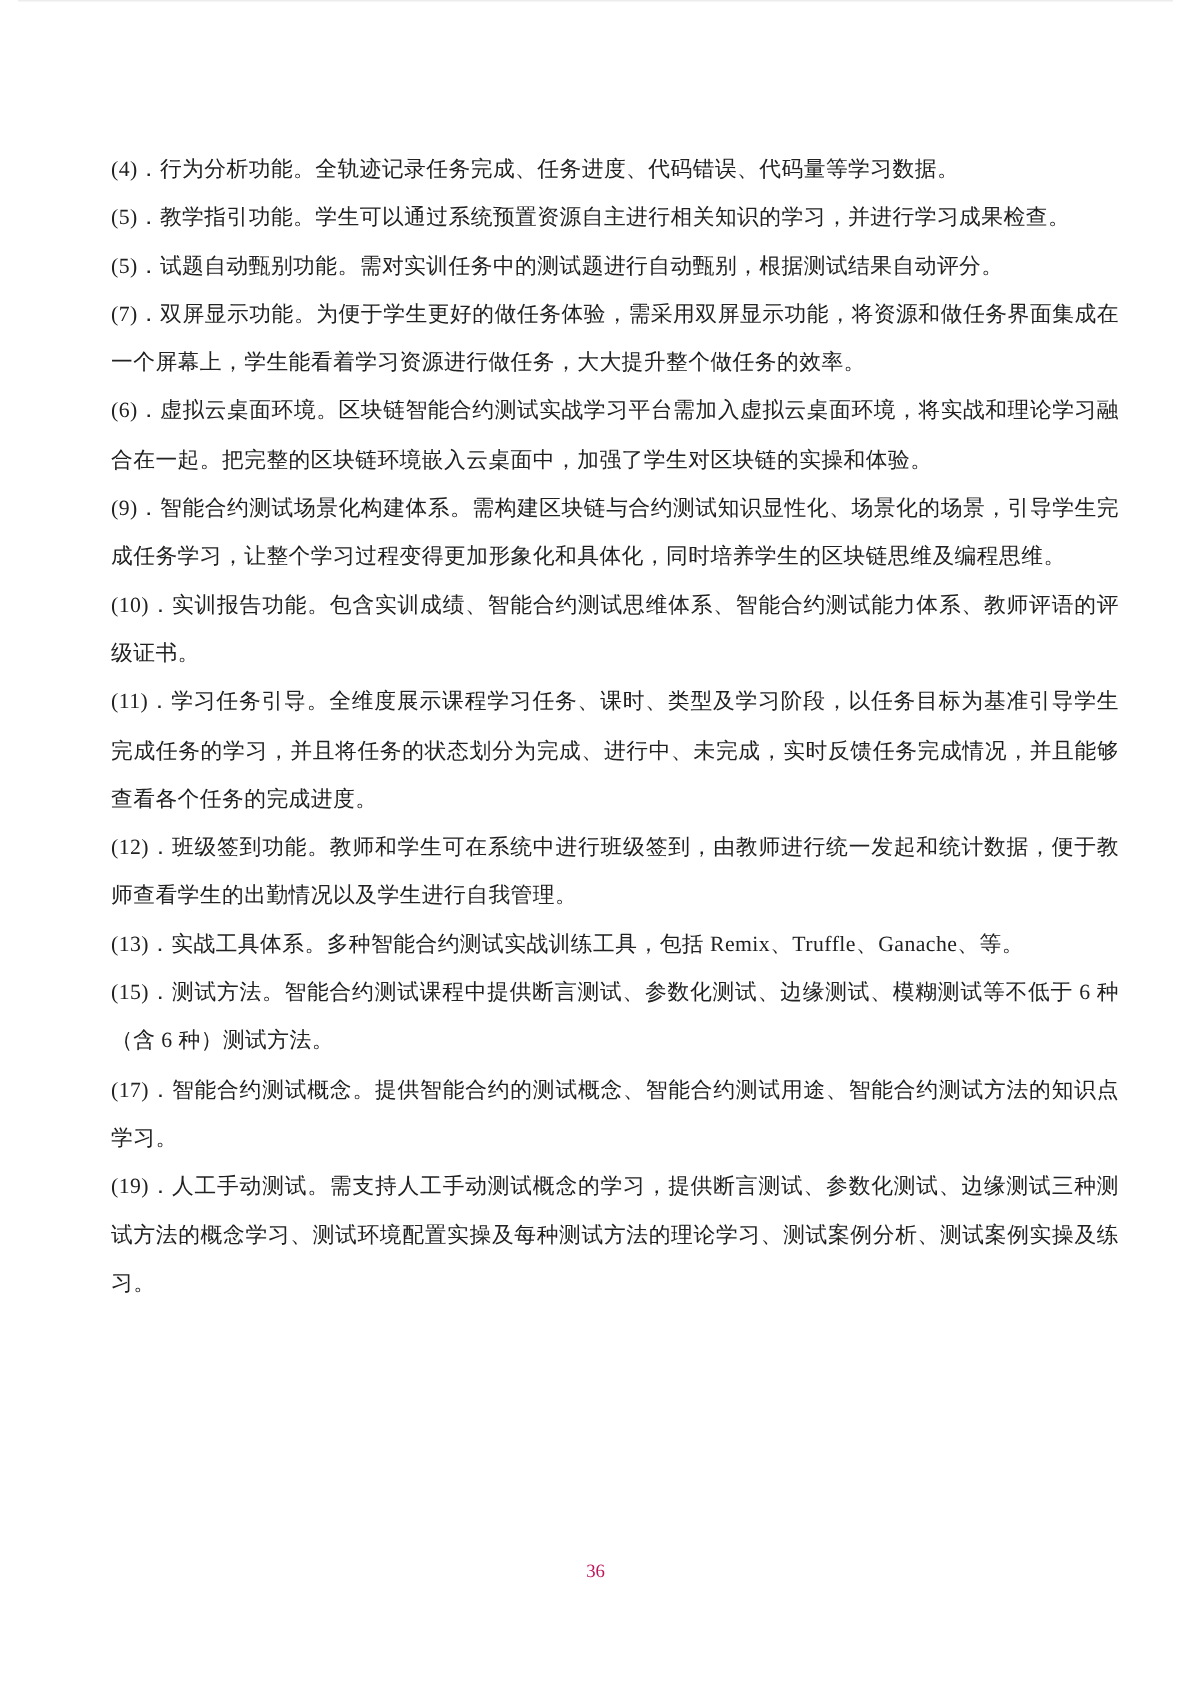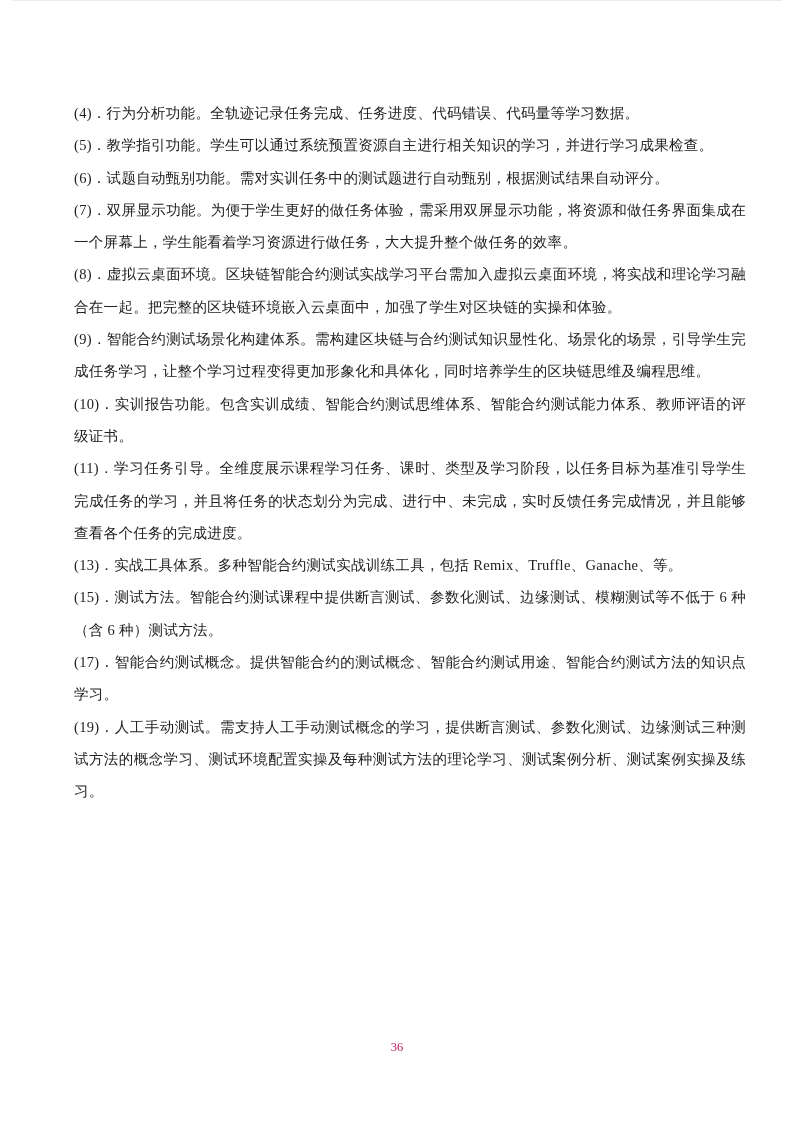--- a/index.html
+++ b/index.html
@@ -45,26 +45,27 @@
     font-family: "Liberation Serif", "DejaVu Serif", serif;
   }
 </style>
 </head>
 <body>
 
 <div class="page">
   <div class="doc-body">
     <p>(4)．行为分析功能。全轨迹记录任务完成、任务进度、代码错误、代码量等学习数据。</p>
     <p>(5)．教学指引功能。学生可以通过系统预置资源自主进行相关知识的学习，并进行学习成果检查。</p>
-    <p>(6)．试题自动甄别功能。需对实训任务中的测试题进行自动甄别，根据测试结果自动评分。</p>
+    <p>(5)．试题自动甄别功能。需对实训任务中的测试题进行自动甄别，根据测试结果自动评分。</p>
     <p>(7)．双屏显示功能。为便于学生更好的做任务体验，需采用双屏显示功能，将资源和做任务界面集成在一个屏幕上，学生能看着学习资源进行做任务，大大提升整个做任务的效率。</p>
-    <p>(8)．虚拟云桌面环境。区块链智能合约测试实战学习平台需加入虚拟云桌面环境，将实战和理论学习融合在一起。把完整的区块链环境嵌入云桌面中，加强了学生对区块链的实操和体验。</p>
+    <p>(6)．虚拟云桌面环境。区块链智能合约测试实战学习平台需加入虚拟云桌面环境，将实战和理论学习融合在一起。把完整的区块链环境嵌入云桌面中，加强了学生对区块链的实操和体验。</p>
     <p>(9)．智能合约测试场景化构建体系。需构建区块链与合约测试知识显性化、场景化的场景，引导学生完成任务学习，让整个学习过程变得更加形象化和具体化，同时培养学生的区块链思维及编程思维。</p>
     <p>(10)．实训报告功能。包含实训成绩、智能合约测试思维体系、智能合约测试能力体系、教师评语的评级证书。</p>
     <p>(11)．学习任务引导。全维度展示课程学习任务、课时、类型及学习阶段，以任务目标为基准引导学生完成任务的学习，并且将任务的状态划分为完成、进行中、未完成，实时反馈任务完成情况，并且能够查看各个任务的完成进度。</p>
+    <p>(12)．班级签到功能。教师和学生可在系统中进行班级签到，由教师进行统一发起和统计数据，便于教师查看学生的出勤情况以及学生进行自我管理。</p>
     <p>(13)．实战工具体系。多种智能合约测试实战训练工具，包括 Remix、Truffle、Ganache、等。</p>
     <p>(15)．测试方法。智能合约测试课程中提供断言测试、参数化测试、边缘测试、模糊测试等不低于 6 种（含 6 种）测试方法。</p>
     <p>(17)．智能合约测试概念。提供智能合约的测试概念、智能合约测试用途、智能合约测试方法的知识点学习。</p>
     <p>(19)．人工手动测试。需支持人工手动测试概念的学习，提供断言测试、参数化测试、边缘测试三种测试方法的概念学习、测试环境配置实操及每种测试方法的理论学习、测试案例分析、测试案例实操及练习。</p>
   </div>
   <div class="page-footer">
     <span>36</span>
   </div>
 </div>
 

